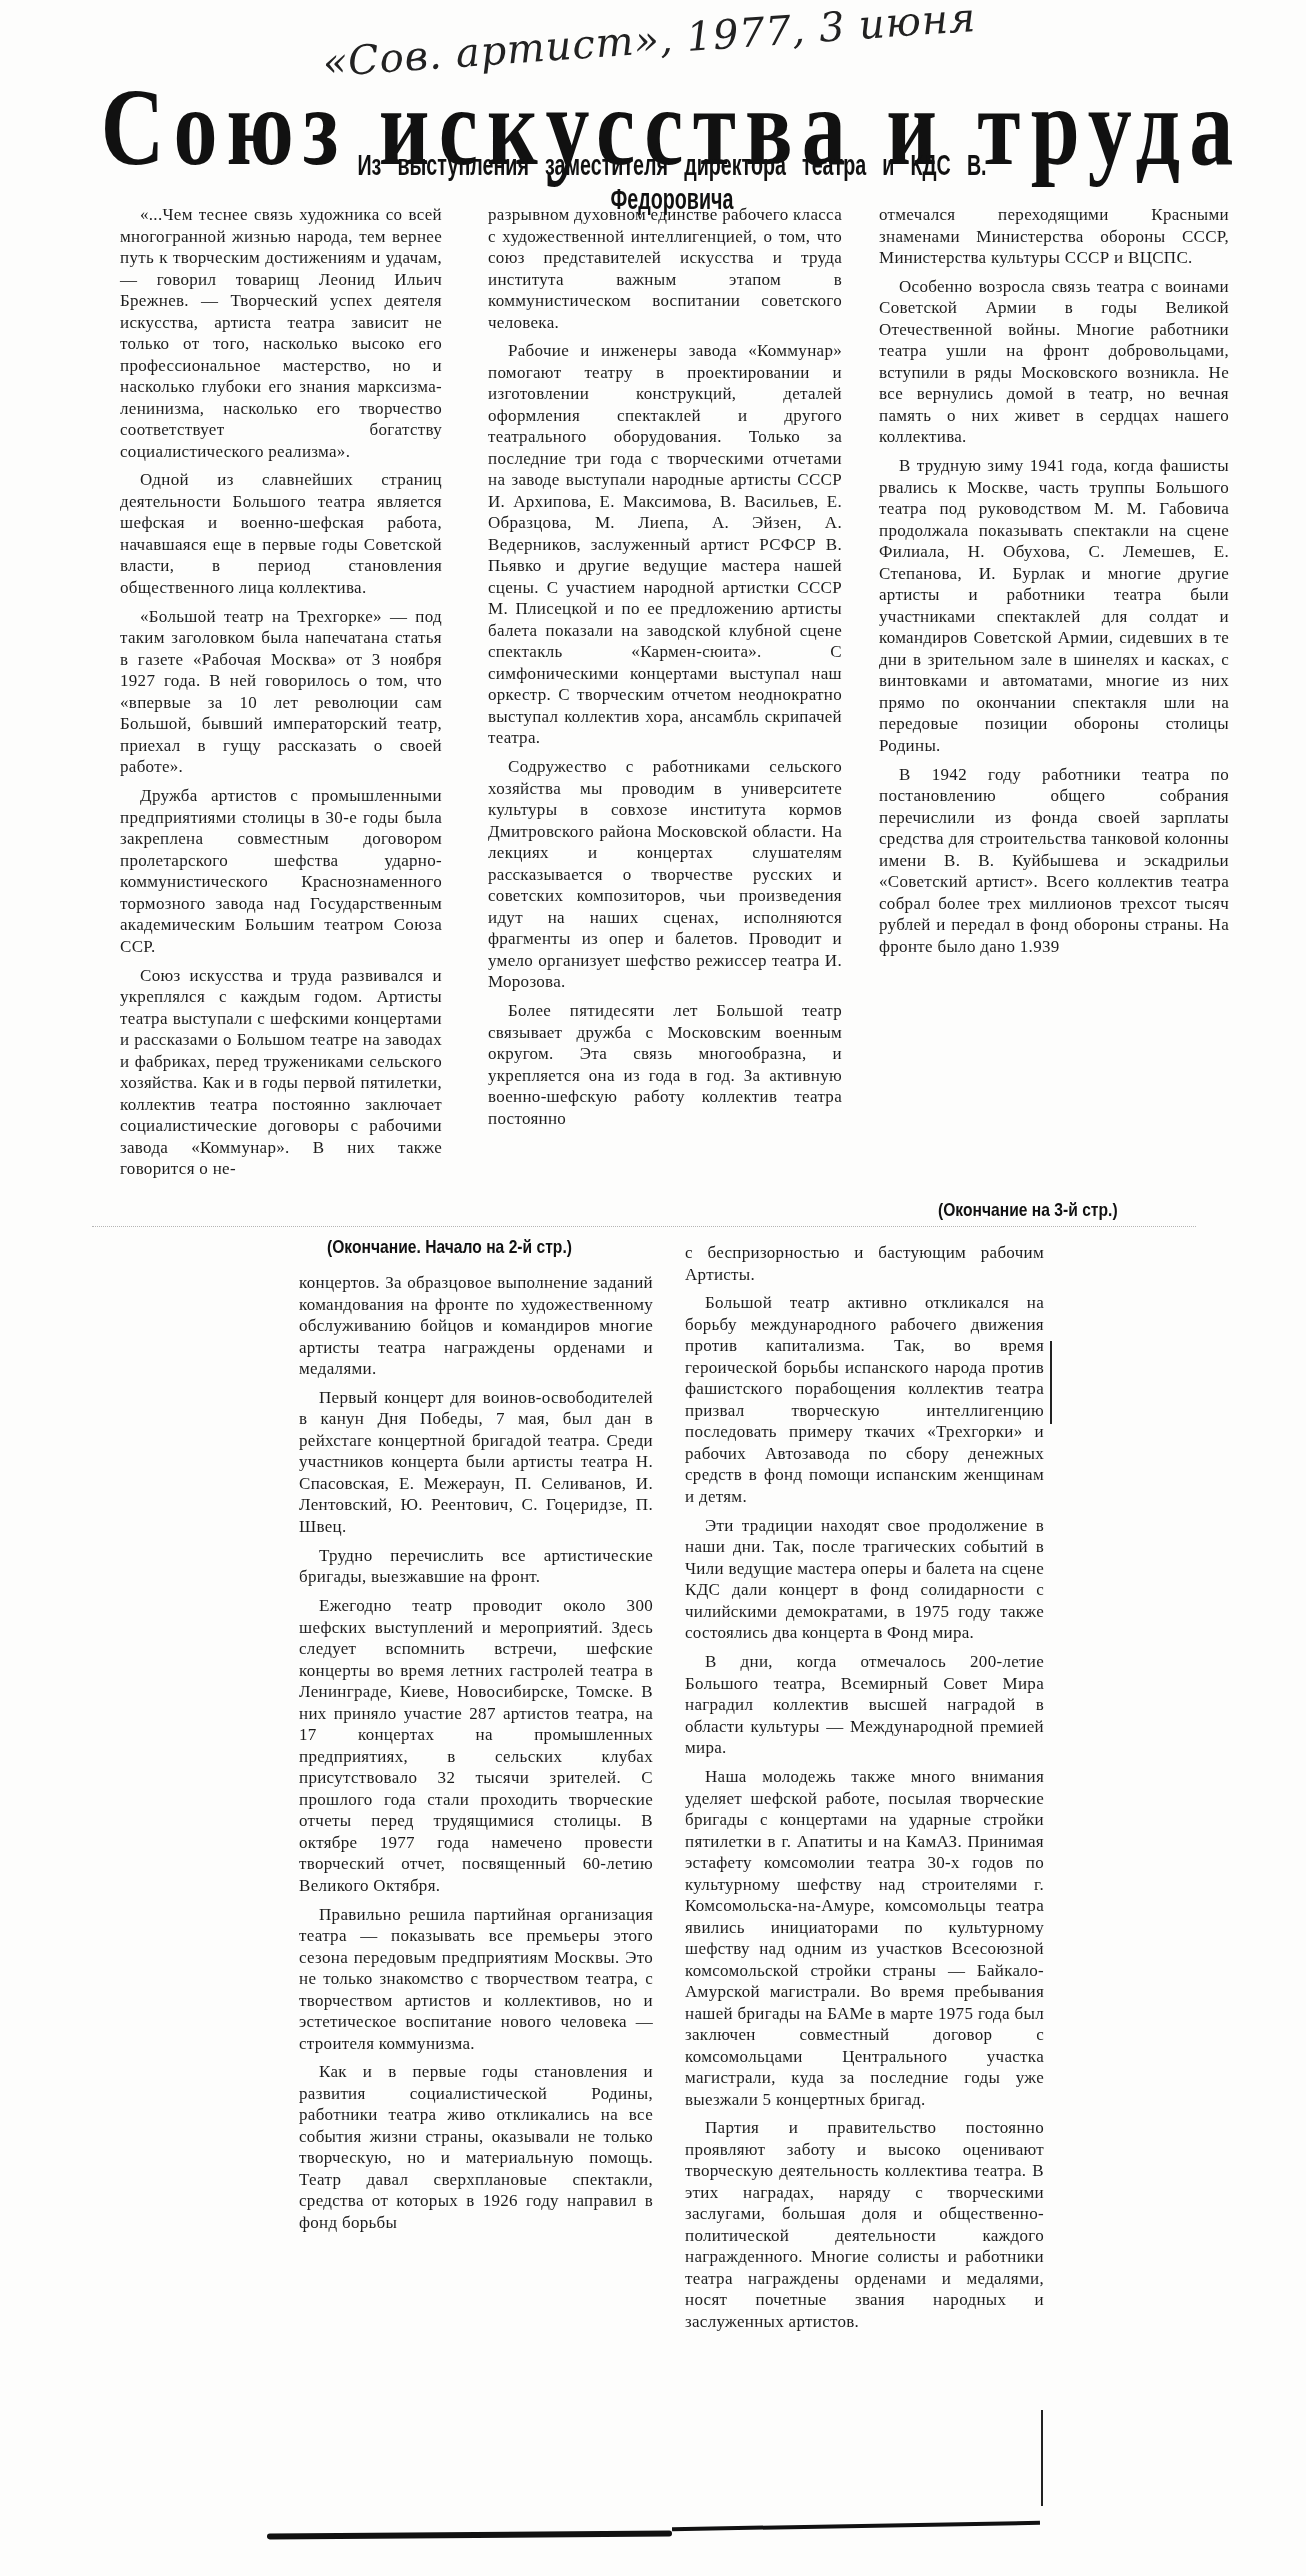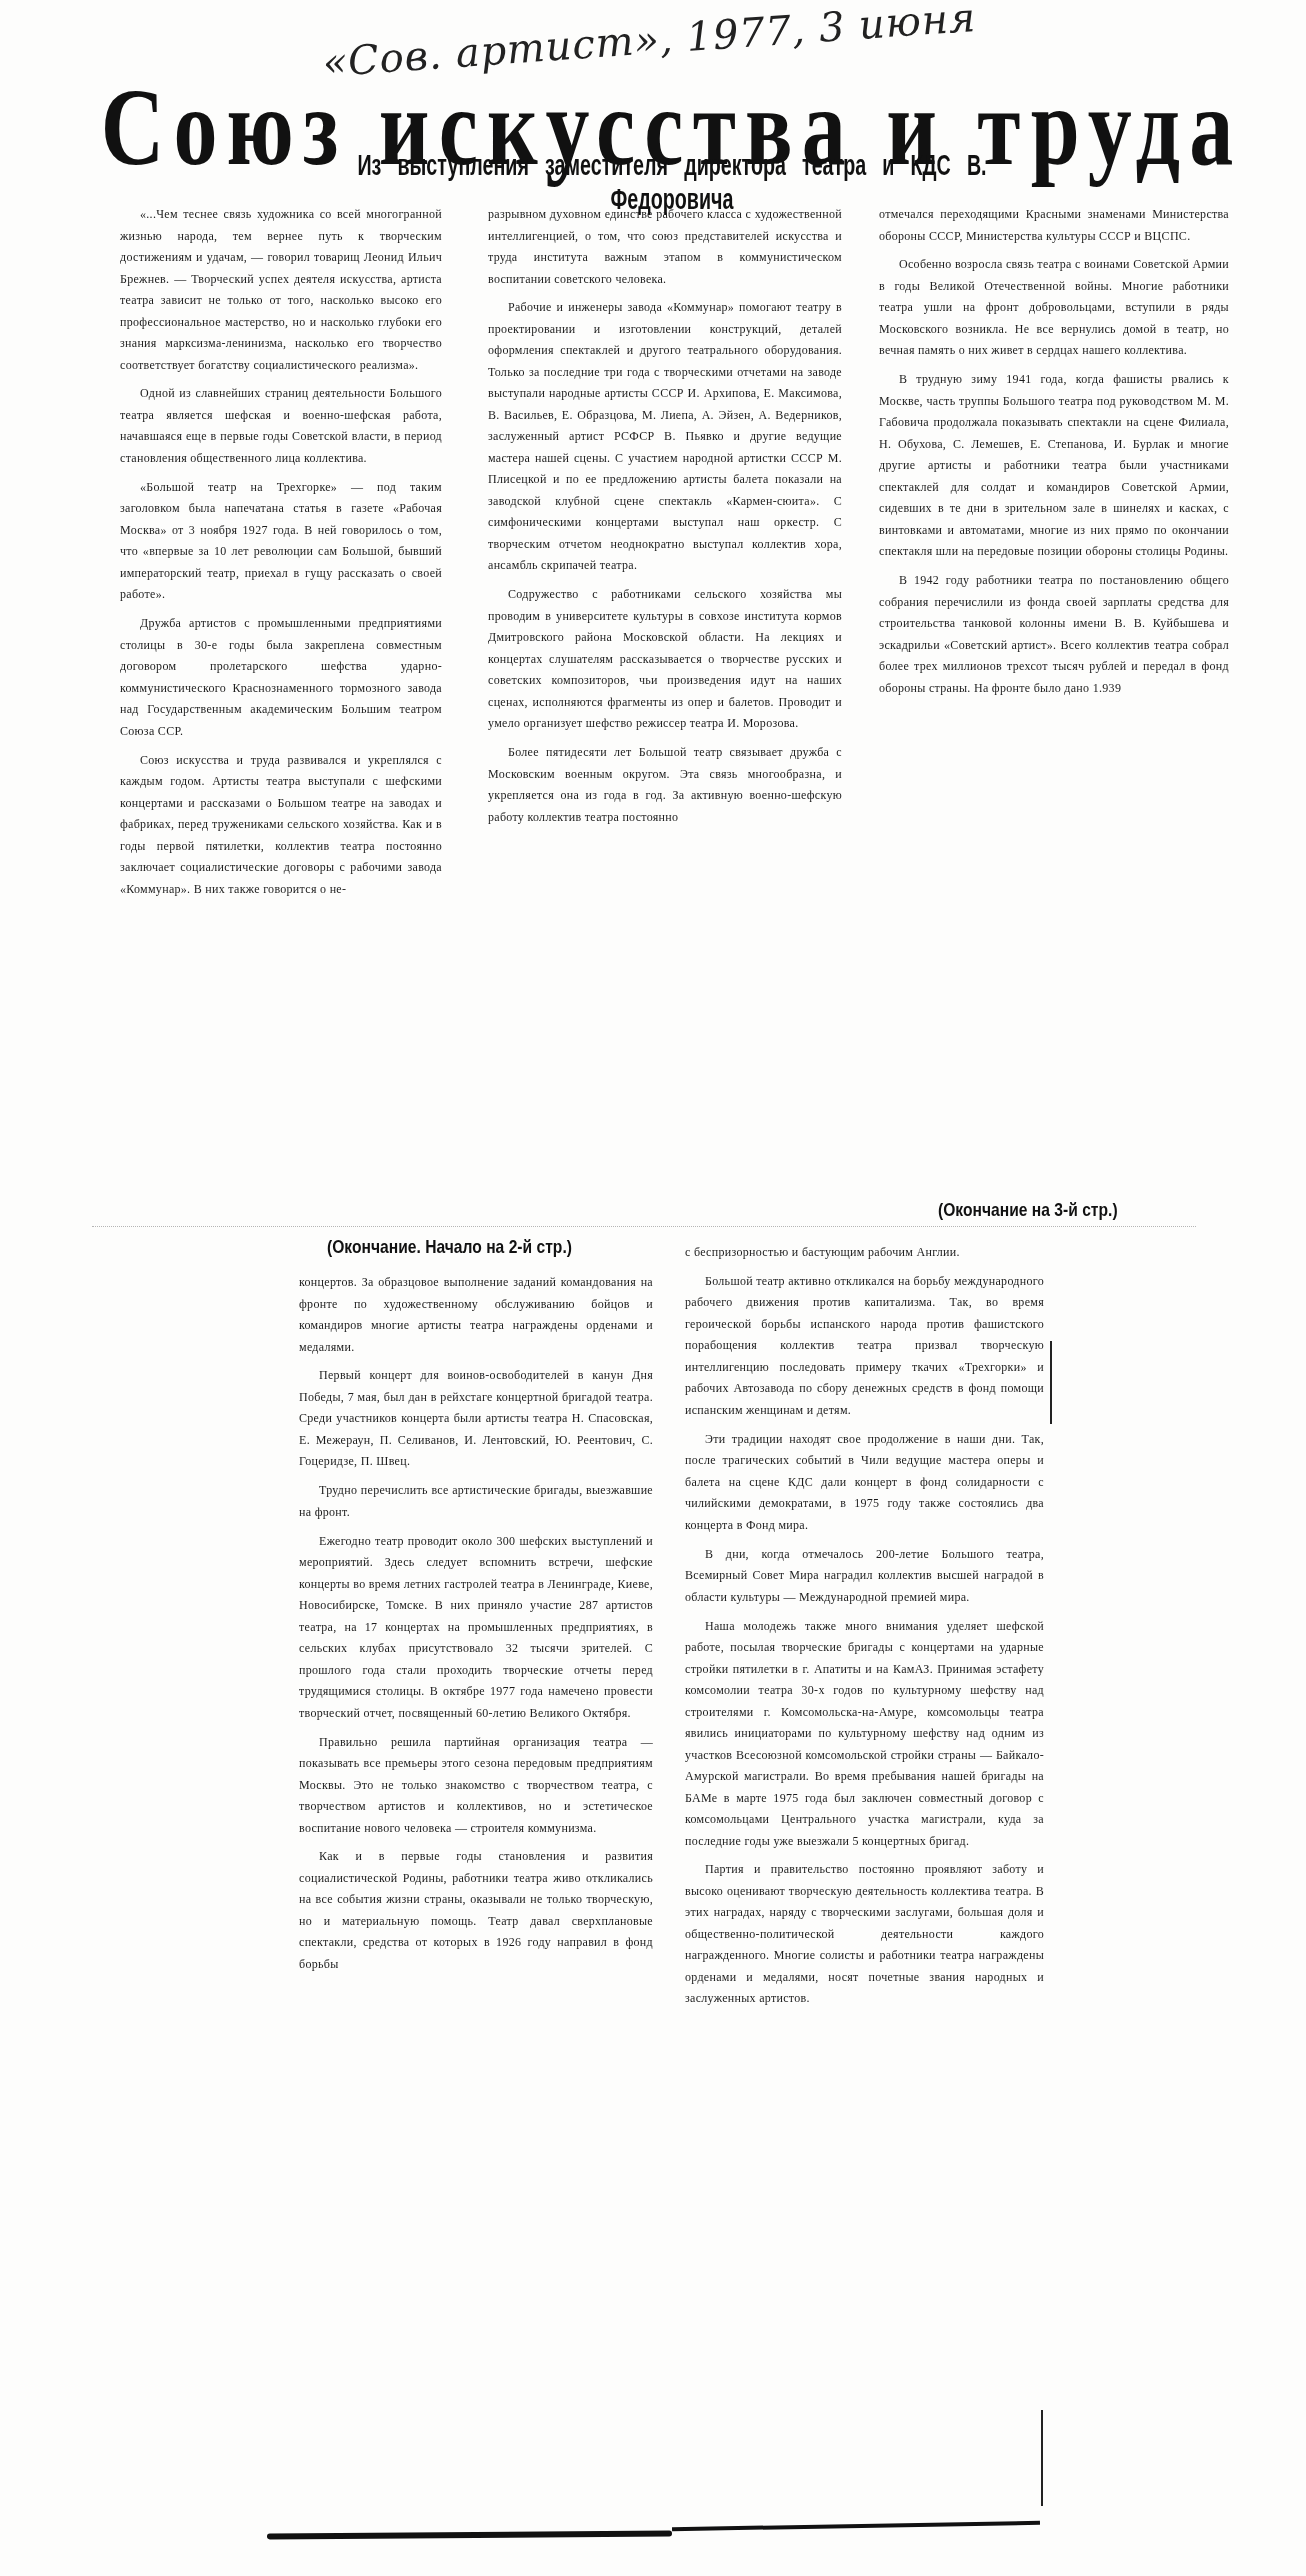--- a/index.html
+++ b/index.html
@@ -16,21 +16,21 @@
     font-family: "Liberation Serif", serif; font-weight: bold; font-size: 88px;
     letter-spacing: 9.2px; transform: scaleY(1.25); transform-origin: top center; color: #111;
   }
   .subhead {
     position: absolute; left: 212px; top: 149px; width: 920px; text-align: center;
     font-family: "Liberation Sans", sans-serif; font-weight: bold; font-size: 24px;
     word-spacing: 13px; transform: scaleX(0.82) scaleY(1.2); transform-origin: top center; color: #111;
   }
 
   .col {
-    position: absolute; font-family: "Liberation Serif", serif; font-size: 12px;
+    position: absolute; font-family: "Liberation Serif", serif; font-size: 17px;
     line-height: 21.5px; text-align: justify; hyphens: manual; color: #1c1c1c;
     letter-spacing: 0.3px;
   }
   .col p { margin: 0 0 7.4px 0; text-indent: 20px; }
   .col p.noindent { text-indent: 0; }
 
   .c1 { left: 120px; top: 204px; width: 322px; height: 957px; }
   .c2 { left: 488px; top: 204px; width: 354px; height: 957px; }
   .c3 { left: 879px; top: 204px; width: 350px; height: 902px; }
 
@@ -102,21 +102,21 @@
   <div class="col c4">
     <p class="noindent">концертов. За образцовое выполнение заданий командования на фронте по художественному обслуживанию бойцов и командиров многие артисты театра награждены орденами и медалями.</p>
     <p>Первый концерт для воинов-освободителей в канун Дня Победы, 7 мая, был дан в рейхстаге концертной бригадой театра. Среди участников концерта были артисты театра Н. Спасовская, Е. Межераун, П. Селиванов, И. Лентовский, Ю. Реентович, С. Гоцеридзе, П. Швец.</p>
     <p>Трудно перечислить все артистические бригады, выезжавшие на фронт.</p>
     <p>Ежегодно театр проводит около 300 шефских выступлений и мероприятий. Здесь следует вспомнить встречи, шефские концерты во время летних гастролей театра в Ленинграде, Киеве, Новосибирске, Томске. В них приняло участие 287 артистов театра, на 17 концертах на промышленных предприятиях, в сельских клубах присутствовало 32 тысячи зрителей. С прошлого года стали проходить творческие отчеты перед трудящимися столицы. В октябре 1977 года намечено провести творческий отчет, посвященный 60-летию Великого Октября.</p>
     <p>Правильно решила партийная организация театра — показывать все премьеры этого сезона передовым предприятиям Москвы. Это не только знакомство с творчеством театра, с творчеством артистов и коллективов, но и эстетическое воспитание нового человека — строителя коммунизма.</p>
     <p>Как и в первые годы становления и развития социалистической Родины, работники театра живо откликались на все события жизни страны, оказывали не только творческую, но и материальную помощь. Театр давал сверхплановые спектакли, средства от которых в 1926 году направил в фонд борьбы</p>
   </div>
 
   <div class="col c5">
-    <p class="noindent">с беспризорностью и бастующим рабочим Англии.</p>
+    <p class="noindent">с беспризорностью и бастующим рабочим Артисты.</p>
     <p>Большой театр активно откликался на борьбу международного рабочего движения против капитализма. Так, во время героической борьбы испанского народа против фашистского порабощения коллектив театра призвал творческую интеллигенцию последовать примеру ткачих «Трехгорки» и рабочих Автозавода по сбору денежных средств в фонд помощи испанским женщинам и детям.</p>
     <p>Эти традиции находят свое продолжение в наши дни. Так, после трагических событий в Чили ведущие мастера оперы и балета на сцене КДС дали концерт в фонд солидарности с чилийскими демократами, в 1975 году также состоялись два концерта в Фонд мира.</p>
     <p>В дни, когда отмечалось 200-летие Большого театра, Всемирный Совет Мира наградил коллектив высшей наградой в области культуры — Международной премией мира.</p>
     <p>Наша молодежь также много внимания уделяет шефской работе, посылая творческие бригады с концертами на ударные стройки пятилетки в г. Апатиты и на КамАЗ. Принимая эстафету комсомолии театра 30-х годов по культурному шефству над строителями г. Комсомольска-на-Амуре, комсомольцы театра явились инициаторами по культурному шефству над одним из участков Всесоюзной комсомольской стройки страны — Байкало-Амурской магистрали. Во время пребывания нашей бригады на БАМе в марте 1975 года был заключен совместный договор с комсомольцами Центрального участка магистрали, куда за последние годы уже выезжали 5 концертных бригад.</p>
     <p>Партия и правительство постоянно проявляют заботу и высоко оценивают творческую деятельность коллектива театра. В этих наградах, наряду с творческими заслугами, большая доля и общественно-политической деятельности каждого награжденного. Многие солисты и работники театра награждены орденами и медалями, носят почетные звания народных и заслуженных артистов.</p>
   </div>
 
   <div class="margin-bar"></div>
   <div class="margin-bar2"></div>
   <div class="clip-line-left"></div>

